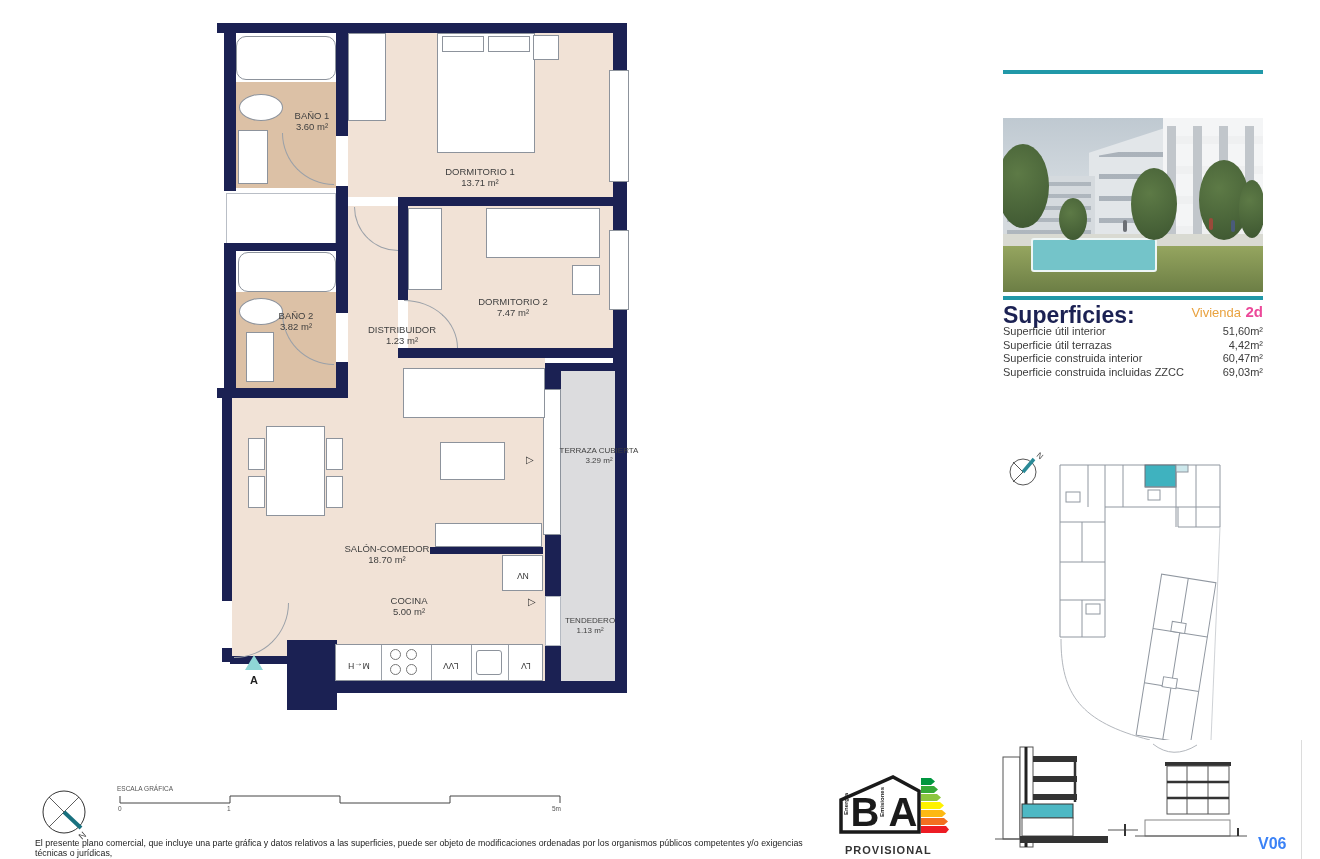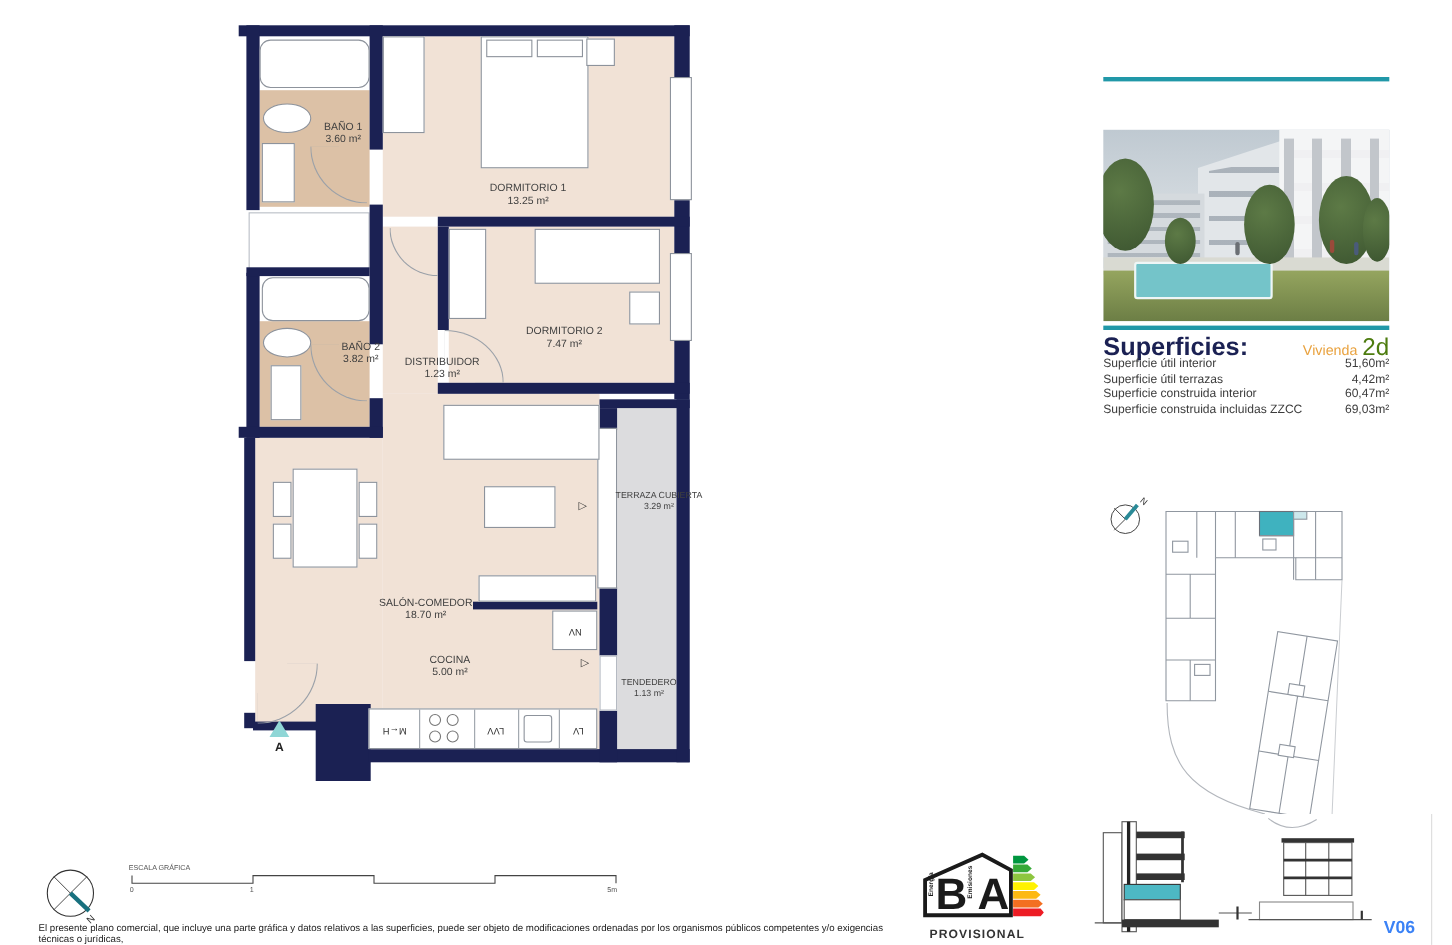--- a/index.html
+++ b/index.html
@@ -32,21 +32,21 @@
   .entrance-letter{position:absolute;font-size:11px;font-weight:bold;color:#222;}
   .burner{position:absolute;width:11px;height:11px;border:1px solid #777;border-radius:50%;background:#fff;box-sizing:border-box;}
   .counter-seg{position:absolute;top:0;bottom:0;border-left:1px solid #9aa0a8;}
   
   .tealbar{position:absolute;height:4px;background:#2198a8;}
   .hdr-title{position:absolute;font-size:17px;font-weight:bold;color:#1b2153;text-align:center;letter-spacing:.5px;}
   .render{position:absolute;overflow:hidden;background:linear-gradient(#bfc9d1,#e3e7ea 70%);}
   .sup-title{position:absolute;font-size:23px;font-weight:bold;color:#1b2153;}
   .sup-unit{position:absolute;text-align:right;}
   .sup-unit .small{font-size:13px;color:#e9a23f;}
-  .sup-unit .big{font-size:22px;font-weight:normal;color:#4d7c0f;}
+  .sup-unit .big{font-size:15px;font-weight:bold;color:#ec4899;}
   .sup-rows{position:absolute;font-size:11px;color:#3c3c3c;}
   .sup-row{display:flex;justify-content:space-between;line-height:13.5px;}
   .version{position:absolute;font-size:16px;font-weight:bold;color:#3b82f6;}
   .provisional{position:absolute;font-size:11px;font-weight:bold;color:#333;letter-spacing:1px;}
   .disclaimer{position:absolute;font-size:8.8px;line-height:10px;color:#222;width:800px;}
   .tree{position:absolute;border-radius:50%;background:radial-gradient(circle at 40% 35%,#5d7a46,#3c5530);}
   .person{position:absolute;width:4px;height:12px;border-radius:2px;}
 </style>
 </head>
 <body>
@@ -150,31 +150,31 @@
       </div>
     </div>
 
     <div class="slide-mark" style="left:314px;top:436px;">▷</div>
     <div class="slide-mark" style="left:316px;top:578px;">▷</div>
 
     <div class="lbl" style="left:60px;top:92px;width:80px;">
       <div>BAÑO 1</div>
         <div>3.60 m²</div>
     </div>
-    <div class="lbl" style="left:76px;top:292px;width:80px;">
+    <div class="lbl" style="left:44px;top:292px;width:80px;">
       <div>BAÑO 2</div>
         <div>3.82 m²</div>
     </div>
     <div class="lbl" style="left:130px;top:306px;width:120px;">
       <div>DISTRIBUIDOR</div>
         <div>1.23 m²</div>
     </div>
     <div class="lbl" style="left:198px;top:148px;width:140px;">
       <div>DORMITORIO 1</div>
-        <div>13.25 m²</div>
+        <div>13.71 m²</div>
     </div>
     <div class="lbl" style="left:231px;top:278px;width:140px;">
       <div>DORMITORIO 2</div>
         <div>7.47 m²</div>
     </div>
     <div class="lbl" style="left:95px;top:525px;width:160px;">
       <div>SALÓN-COMEDOR</div>
         <div>18.70 m²</div>
     </div>
     <div class="lbl" style="left:152px;top:577px;width:90px;">

